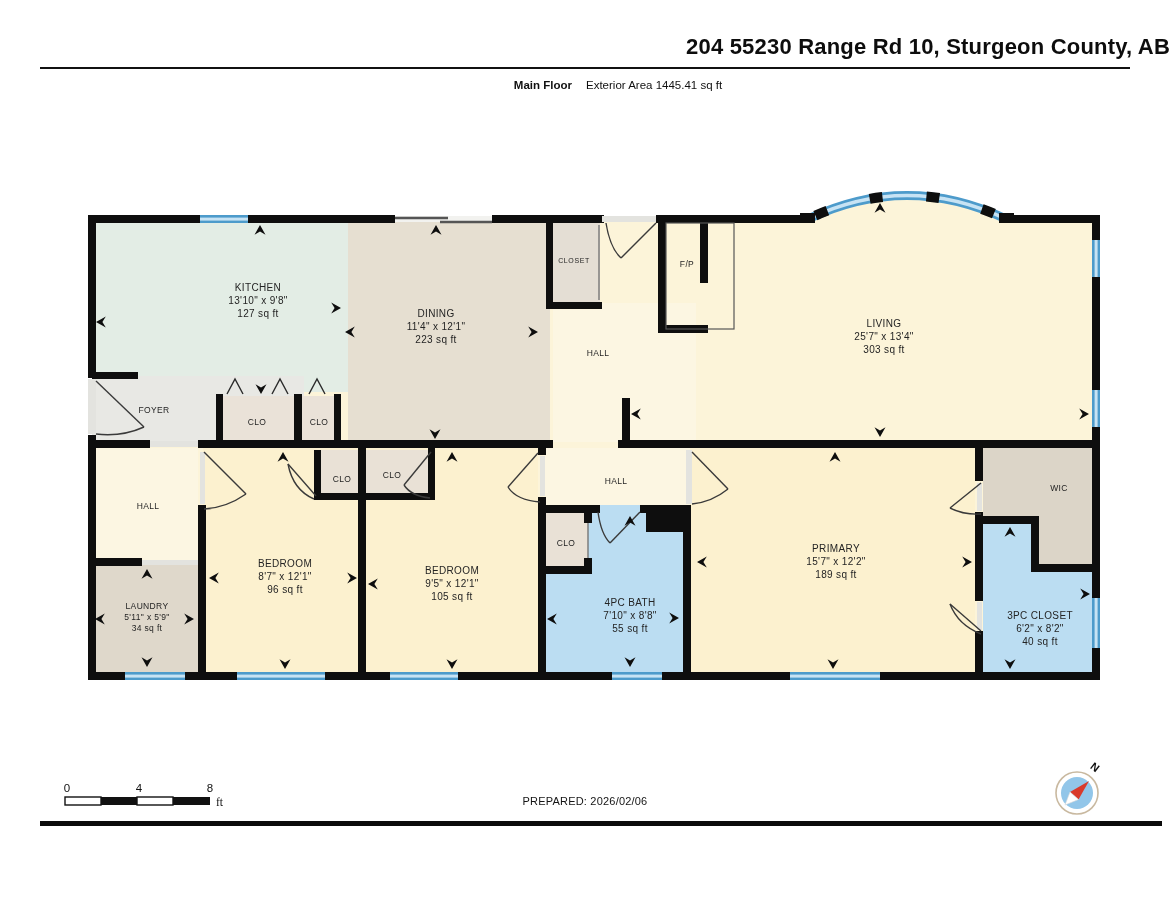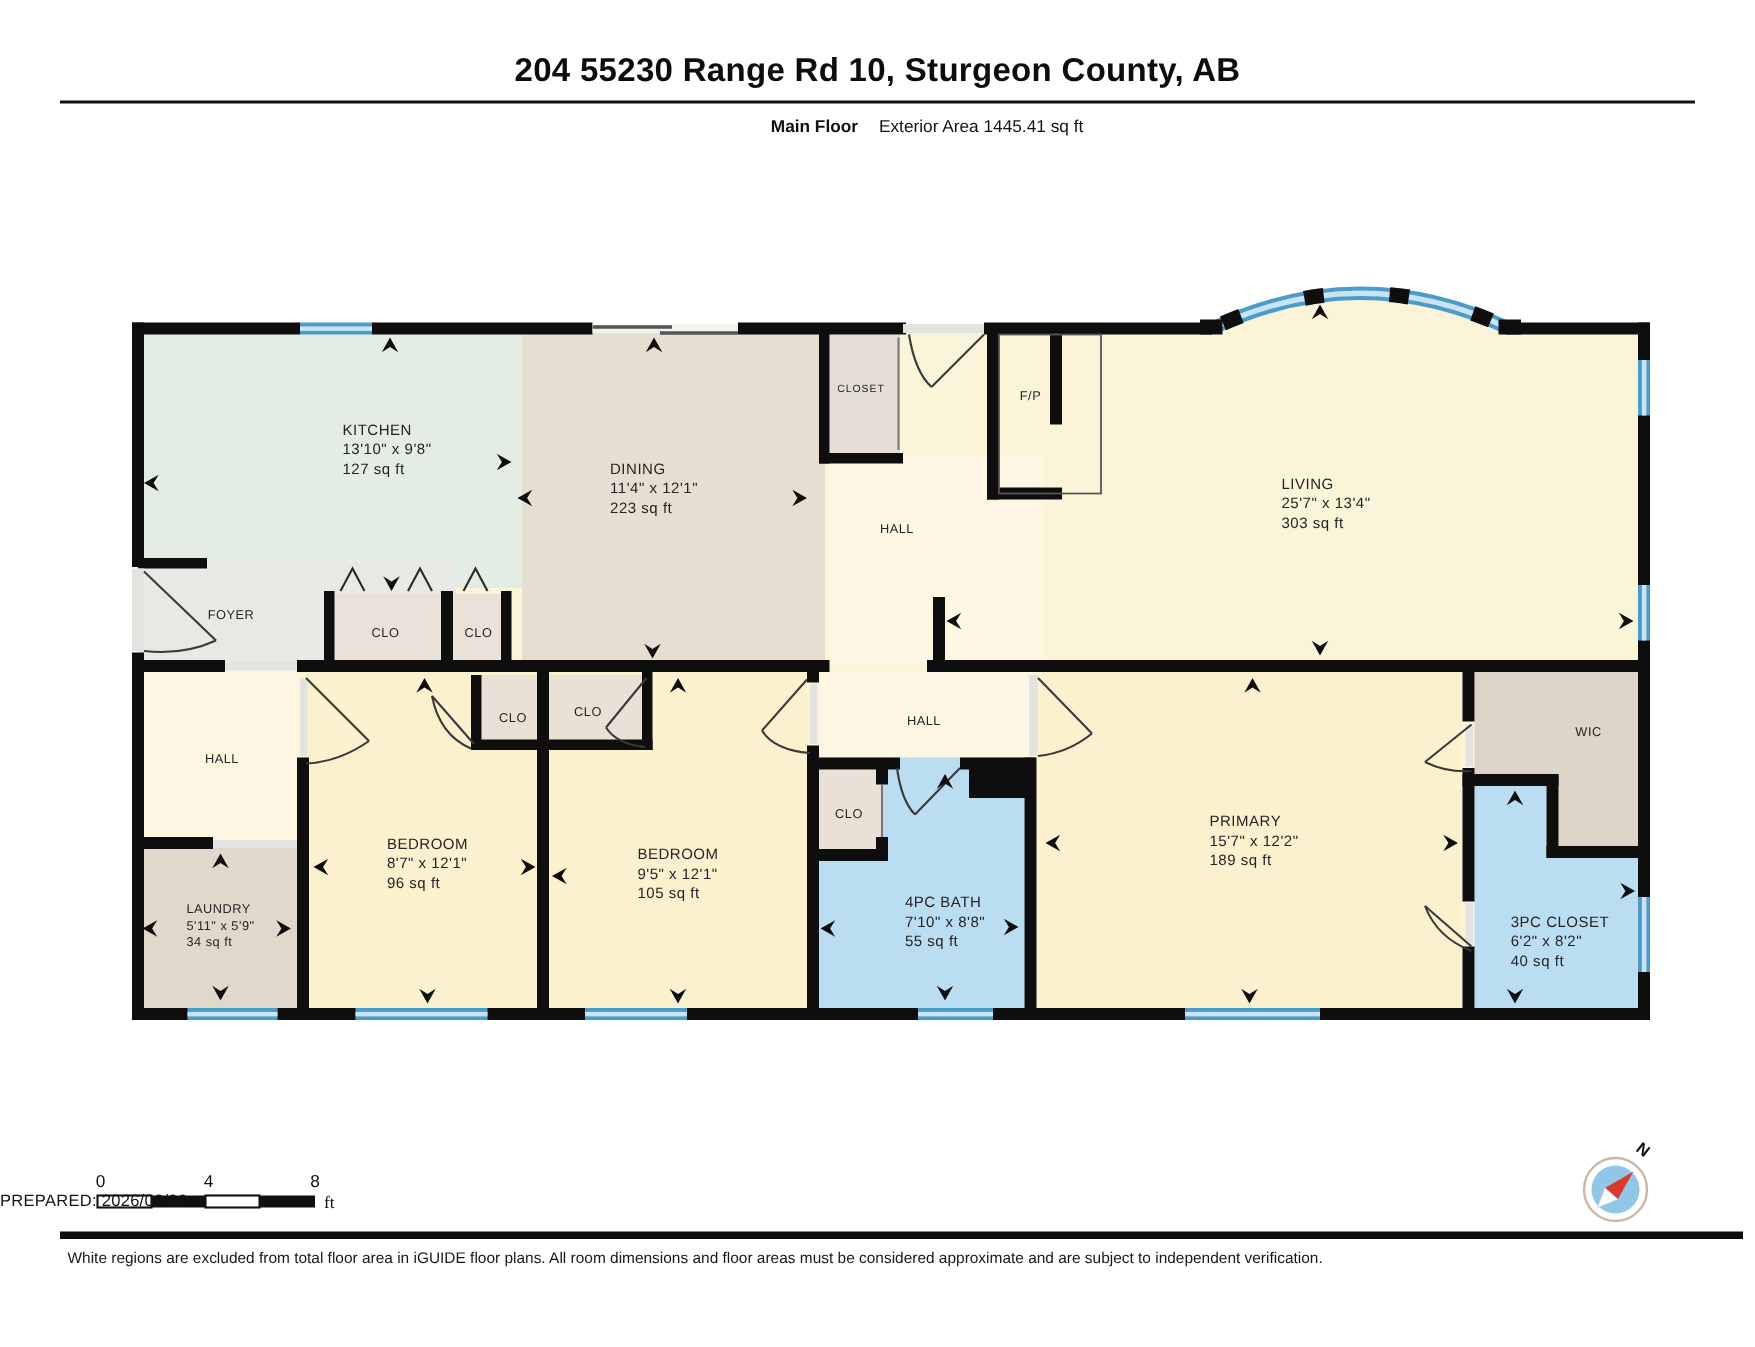--- a/index.html
+++ b/index.html
@@ -1,30 +1,30 @@
 <!DOCTYPE html>
 <html><head>
 <meta charset="utf-8">
 <style>
   html,body{margin:0;padding:0;background:#fff;}
   .page{position:relative;width:1170px;height:898px;background:#ffffff;
         font-family:"Liberation Sans",sans-serif;overflow:hidden;}
   .abs{position:absolute;}
-  .title{top:34px;left:0;width:100%;text-align:center;font-size:22px;font-weight:bold;color:#0d0d0d;letter-spacing:.2px;}
+  .title{top:34px;left:0;width:100%;text-align:right;font-size:22px;font-weight:bold;color:#0d0d0d;letter-spacing:.2px;}
   .rule{left:40px;top:67px;width:1090px;height:2px;background:#111;}
   .subtitle{top:79px;left:0;width:100%;text-align:center;font-size:11.5px;color:#111;margin-left:33px;}
   .subtitle b{margin-right:14px;}
   .planlabels{position:absolute;inset:0;}
-  .lbl{position:absolute;transform:translate(-50%,-50%);text-align:left;color:#242424;
+  .lbl{position:absolute;transform:translate(-50%,-50%);text-align:center;color:#242424;
        font-size:10px;line-height:1.28;letter-spacing:.35px;white-space:nowrap;}
   .lbl.sm{font-size:8.5px;}
   .lbl.xs{font-size:7px;letter-spacing:.6px;}
   .slbl{position:absolute;transform:translateX(-50%);font-size:11.5px;color:#111;}
   .ftlbl{position:absolute;font-size:11.5px;color:#111;font-family:Liberation Serif, serif;}
-  .prepared{top:795px;left:0;width:100%;text-align:left;font-size:11px;color:#141414;letter-spacing:.2px;}
+  .prepared{top:795px;left:0;width:100%;text-align:center;font-size:11px;color:#141414;letter-spacing:.2px;}
   .rule2{left:40px;top:821px;width:1122px;height:5px;background:#0b0b0b;}
   .disclaimer{top:834px;left:45px;font-size:10.3px;color:#181818;}
   .nlbl{position:absolute;left:1091px;top:761px;font-size:11px;font-weight:bold;color:#111;transform:rotate(38deg);}
   svg{position:absolute;left:0;top:0;}
 </style>
 </head>
 <body>
 
 <div class="page">
 
@@ -364,15 +364,14 @@
     </div>
   </div>
 
   <span class="slbl" style="left:67px;top:782px">0</span>
   <span class="slbl" style="left:139px;top:782px">4</span>
   <span class="slbl" style="left:210px;top:782px">8</span>
   <span class="ftlbl" style="left:216px;top:796px">ft</span>
   <div class="abs prepared">PREPARED: 2026/02/06</div>
   <div class="nlbl">N</div>
   <div class="abs rule2"></div>
-  <div class="abs disclaimer">White regions are excluded from total floor area in iGUIDE floor plans. All room dimensions and floor areas must be considered approximate and are subject to independent verification.</div>
 
 </div>
 
 </body></html>

